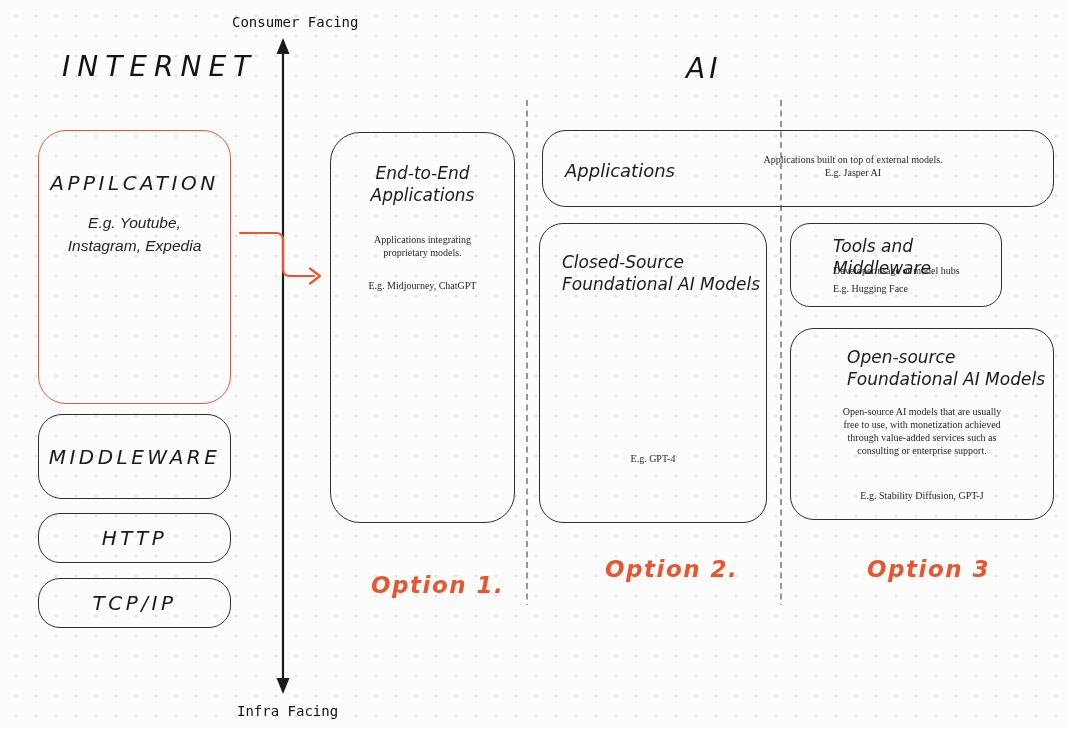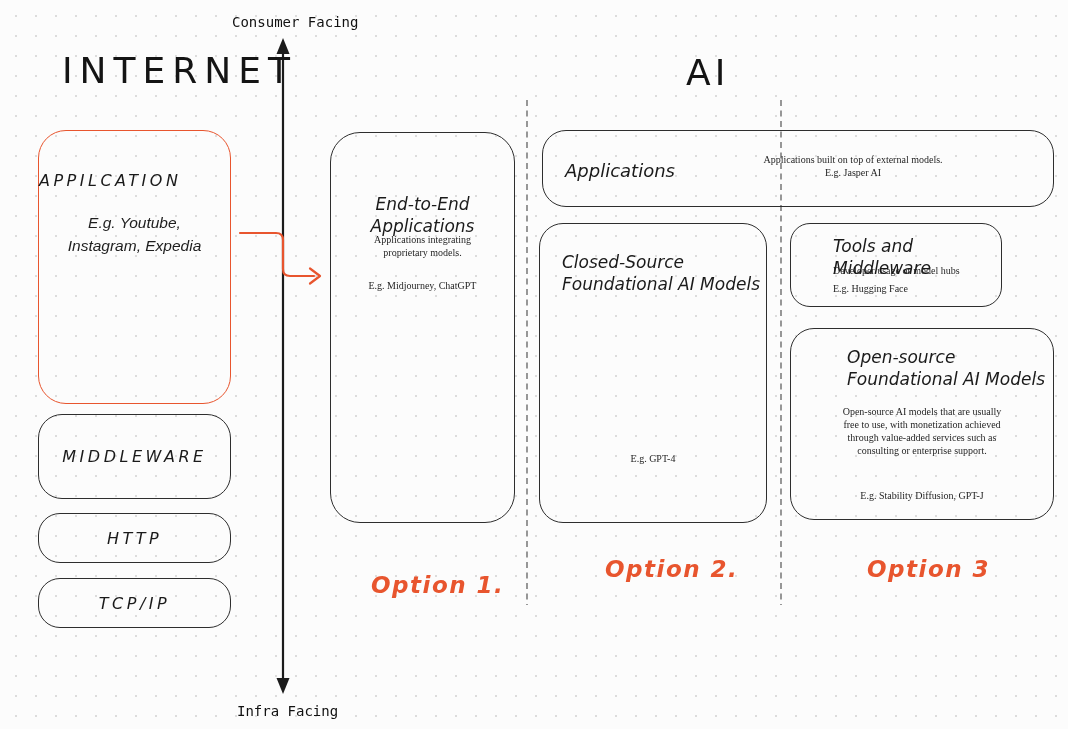--- a/index.html
+++ b/index.html
@@ -13,36 +13,37 @@
     background-size:20px 20px;
     background-position:6px 6px;
     color:#1e1e1e;
     font-family:"DejaVu Sans", sans-serif;
   }
   .abs { position:absolute; }
   .hand { font-family:Liberation Sans, sans-serif; font-style:italic; }
   .mono { font-family:"DejaVu Sans Mono", monospace; }
   .pre { white-space:pre-line; }
 
-  .heading { font-size:36px; letter-spacing:7px; color:#141414;text-align:center; }
+  .heading { font-size:28px; letter-spacing:7px; font-style:italic; color:#141414;text-align:center; }
 
   .axis-label { font-size:14px; color:#111; }
 
   .box {
     position:absolute;
     border:1.6px solid #2e2e2e;
     border-radius:24px;
     background:transparent;
   }
   .box.orange { border-color:#e8552e; }
 
   .box-title-caps {
     font-style:italic;
-    font-size:16px;
+    font-size:20px;
     letter-spacing:3.5px;
+    text-align:center;
     color:#1a1a1a;
   }
   .hand-title {
     font-style:italic;
     font-size:17px;
     line-height:1.28;
     color:#1a1a1a;
   }
   .body-text {
     font-family:"Liberation Serif", serif;
@@ -108,21 +109,21 @@
 
   <div class="box" style="left:38px; top:513px; width:193px; height:50px; border-radius:22px; display:flex; align-items:center; justify-content:center;">
     <div class="box-title-caps">HTTP</div>
   </div>
 
   <div class="box" style="left:38px; top:578px; width:193px; height:50px; border-radius:22px; display:flex; align-items:center; justify-content:center;">
     <div class="box-title-caps">TCP/IP</div>
   </div>
 
   <div class="box" style="left:330px; top:132px; width:185px; height:391px; border-radius:30px;">
-    <div class="abs hand-title pre center" style="left:0; right:0; top:30px;margin-top:31px;">End-to-End
+    <div class="abs hand-title pre center" style="left:0; right:0; top:30px;">End-to-End
 Applications</div>
     <div class="abs body-text pre center" style="left:4px; right:4px; top:100px;">Applications integrating
 proprietary models.</div>
     <div class="abs body-text center" style="left:0; right:0; top:146px;">E.g. Midjourney, ChatGPT</div>
   </div>
 
   <div class="box" style="left:542px; top:130px; width:512px; height:77px;">
     <div class="abs hand-title" style="left:22px; top:28px; font-size:18px;">Applications</div>
     <div class="abs body-text center" style="left:160px; top:22px; width:300px;">
       <div>Applications built on top of external models.</div>

